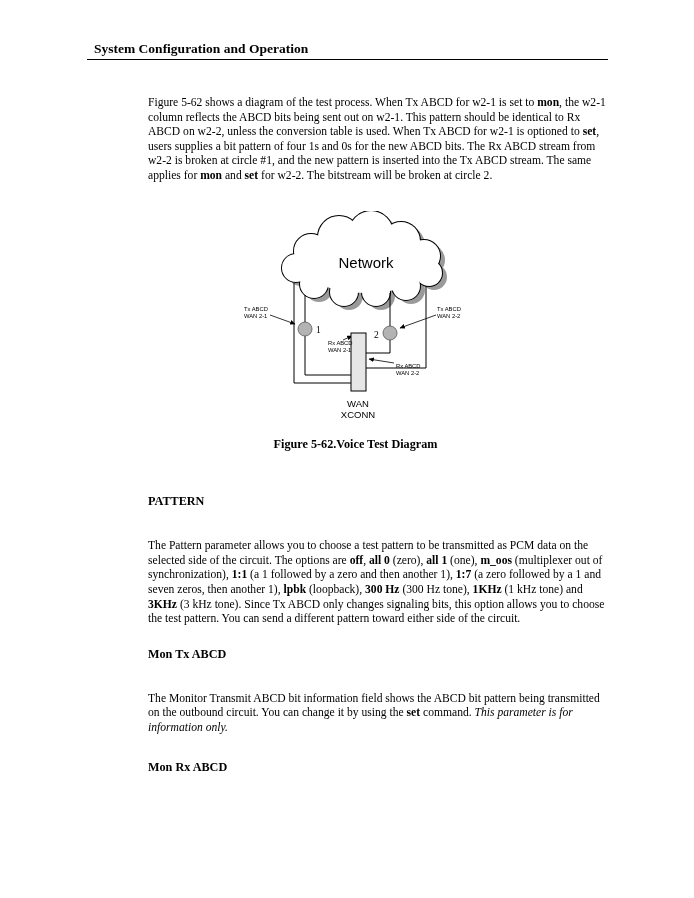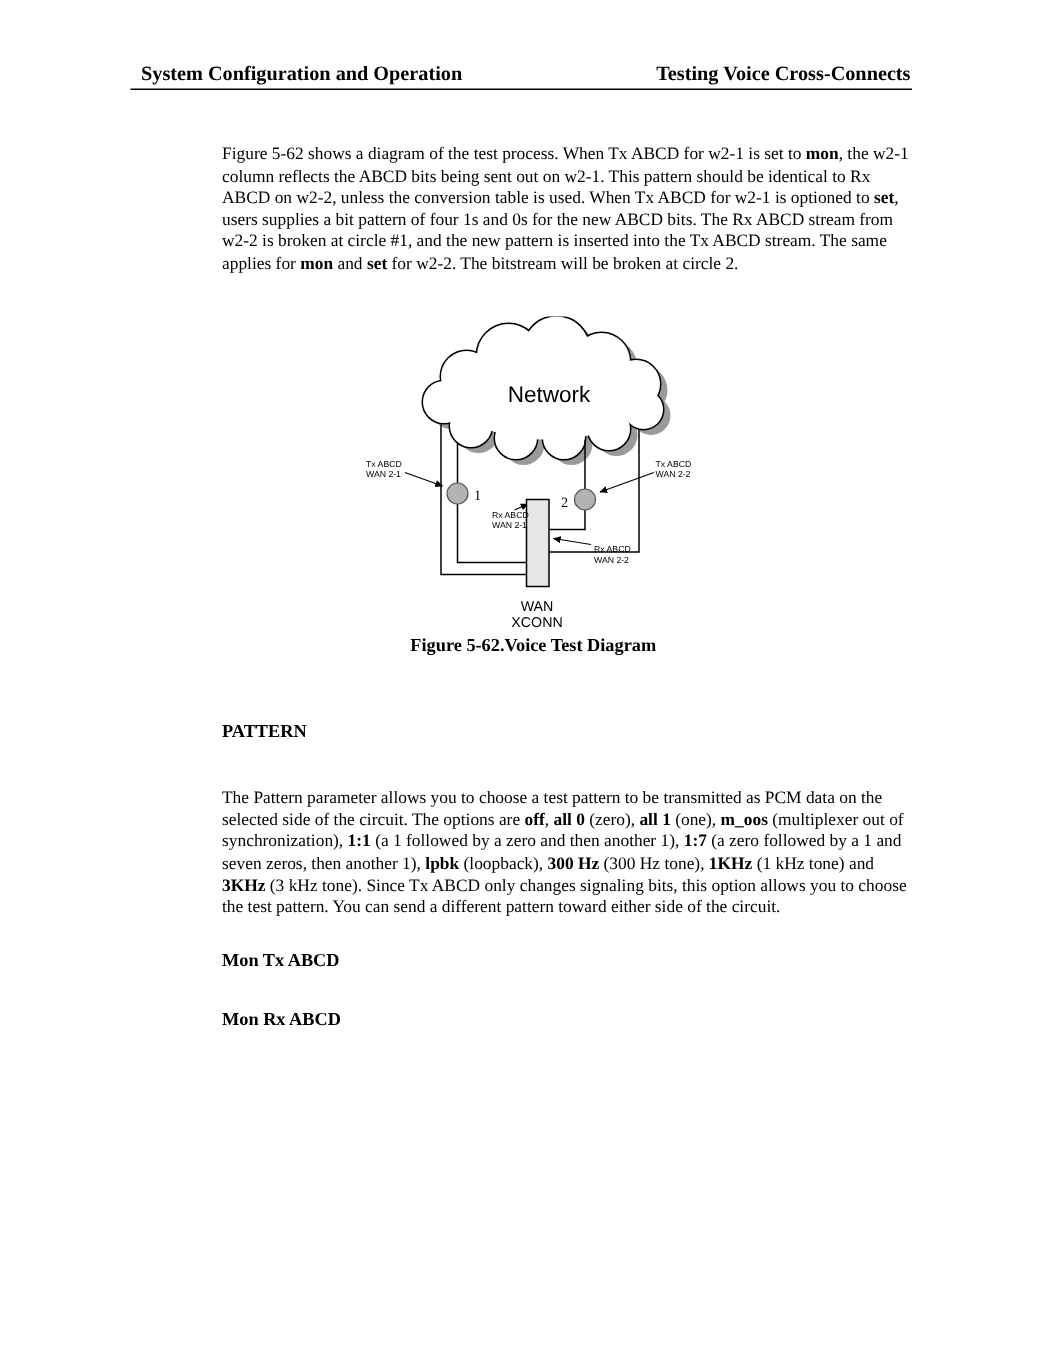--- a/index.html
+++ b/index.html
@@ -25,21 +25,21 @@
     position: absolute; top: 96px; left: 148px; width: 461px;
     font-size: 11.6px; line-height: 14.6px;
   }
   .para { margin: 0; }
   .figure-wrap {
     position: relative; left: -23px;
     margin-top: 27px;
     text-align: center;
   }
   svg.diagram { display: block; margin: 0 auto; }
-  .caption { font-weight: bold; font-size: 12.2px; }
+  .caption { font-weight: bold; font-size: 12.2px; margin-top: 14px; }
   h2.sec { font-size: 12.2px; font-weight: bold; line-height: 15px; }
   .sec-pattern { margin-top: 43px; }
   .sec-montx { margin-top: 20px; }
   .sec-monrx { margin-top: 24px; }
   .sec-body { margin-top: 30px; }
   .ftr-rule {
     position: absolute; top: 829px; left: 87px; right: 86px;
     border: none; border-top: 1.7px solid #000; height: 0;
   }
   .ftr {
@@ -50,21 +50,20 @@
   .ftr-left { font-style: italic; }
   svg text { fill: #000; }
 </style>
 </head>
 <body>
 
 <div class="page">
 
   <header class="hdr">
     <span>System Configuration and Operation</span>
-    <span>Testing Voice Cross-Connects</span>
   </header>
   <hr class="hdr-rule">
 
   <main class="content">
 
     <p class="para"><span>Figure 5-62 shows a diagram of the test process. When Tx ABCD for w2-1 is set to </span><span style="font-weight: bold;">mon</span><span>, the w2-1 column reflects the ABCD bits being sent out on w2-1. This pattern should be identical to Rx ABCD on w2-2, unless the conversion table is used. When Tx ABCD for w2-1 is optioned to </span><span style="font-weight: bold;">set</span><span>, users supplies a bit pattern of four 1s and 0s for the new ABCD bits. The Rx ABCD stream from w2-2 is broken at circle #1, and the new pattern is inserted into the Tx ABCD stream. The same applies for </span><span style="font-weight: bold;">mon</span><span> and </span><span style="font-weight: bold;">set</span><span> for w2-2. The bitstream will be broken at circle 2.</span></p>
 
     <figure class="figure-wrap">
       <svg class="diagram" width="240" height="212" viewBox="0 0 240 212" xmlns="http://www.w3.org/2000/svg">
         <defs>
@@ -157,20 +156,21 @@
         <text x="122" y="207" text-anchor="middle" font-size="9.5" font-family="Liberation Sans, sans-serif">XCONN</text>
       </svg>
 
       <figcaption class="caption">Figure 5-62.Voice Test Diagram</figcaption>
     </figure>
 
     <h2 class="sec sec-pattern">PATTERN</h2>
     <p class="para sec-body"><span>The Pattern parameter allows you to choose a test pattern to be transmitted as PCM data on the selected side of the circuit. The options are </span><span style="font-weight: bold;">off</span><span>, </span><span style="font-weight: bold;">all 0</span><span> (zero), </span><span style="font-weight: bold;">all 1</span><span> (one), </span><span style="font-weight: bold;">m_oos</span><span> (multiplexer out of synchronization), </span><span style="font-weight: bold;">1:1</span><span> (a 1 followed by a zero and then another 1), </span><span style="font-weight: bold;">1:7</span><span> (a zero followed by a 1 and seven zeros, then another 1), </span><span style="font-weight: bold;">lpbk</span><span> (loopback), </span><span style="font-weight: bold;">300 Hz</span><span> (300 Hz tone), </span><span style="font-weight: bold;">1KHz</span><span> (1 kHz tone) and </span><span style="font-weight: bold;">3KHz</span><span> (3 kHz tone). Since Tx ABCD only changes signaling bits, this option allows you to choose the test pattern. You can send a different pattern toward either side of the circuit.</span></p>
 
     <h2 class="sec sec-montx">Mon Tx ABCD</h2>
+    <p class="para sec-body"><span>The Monitor Transmit ABCD bit information field shows the ABCD bit pattern being transmitted on the outbound circuit. You can change it by using the </span><span style="font-weight: bold;">set</span><span> command. </span><span style="font-style: italic;">This parameter is for information only.</span></p>
 
     <h2 class="sec sec-monrx">Mon Rx ABCD</h2>
 
   </main>
 
   <hr class="ftr-rule">
   <footer class="ftr">
     <span class="ftr-left">Reference Guide</span>
     <span class="ftr-right">5-44</span>
   </footer>

